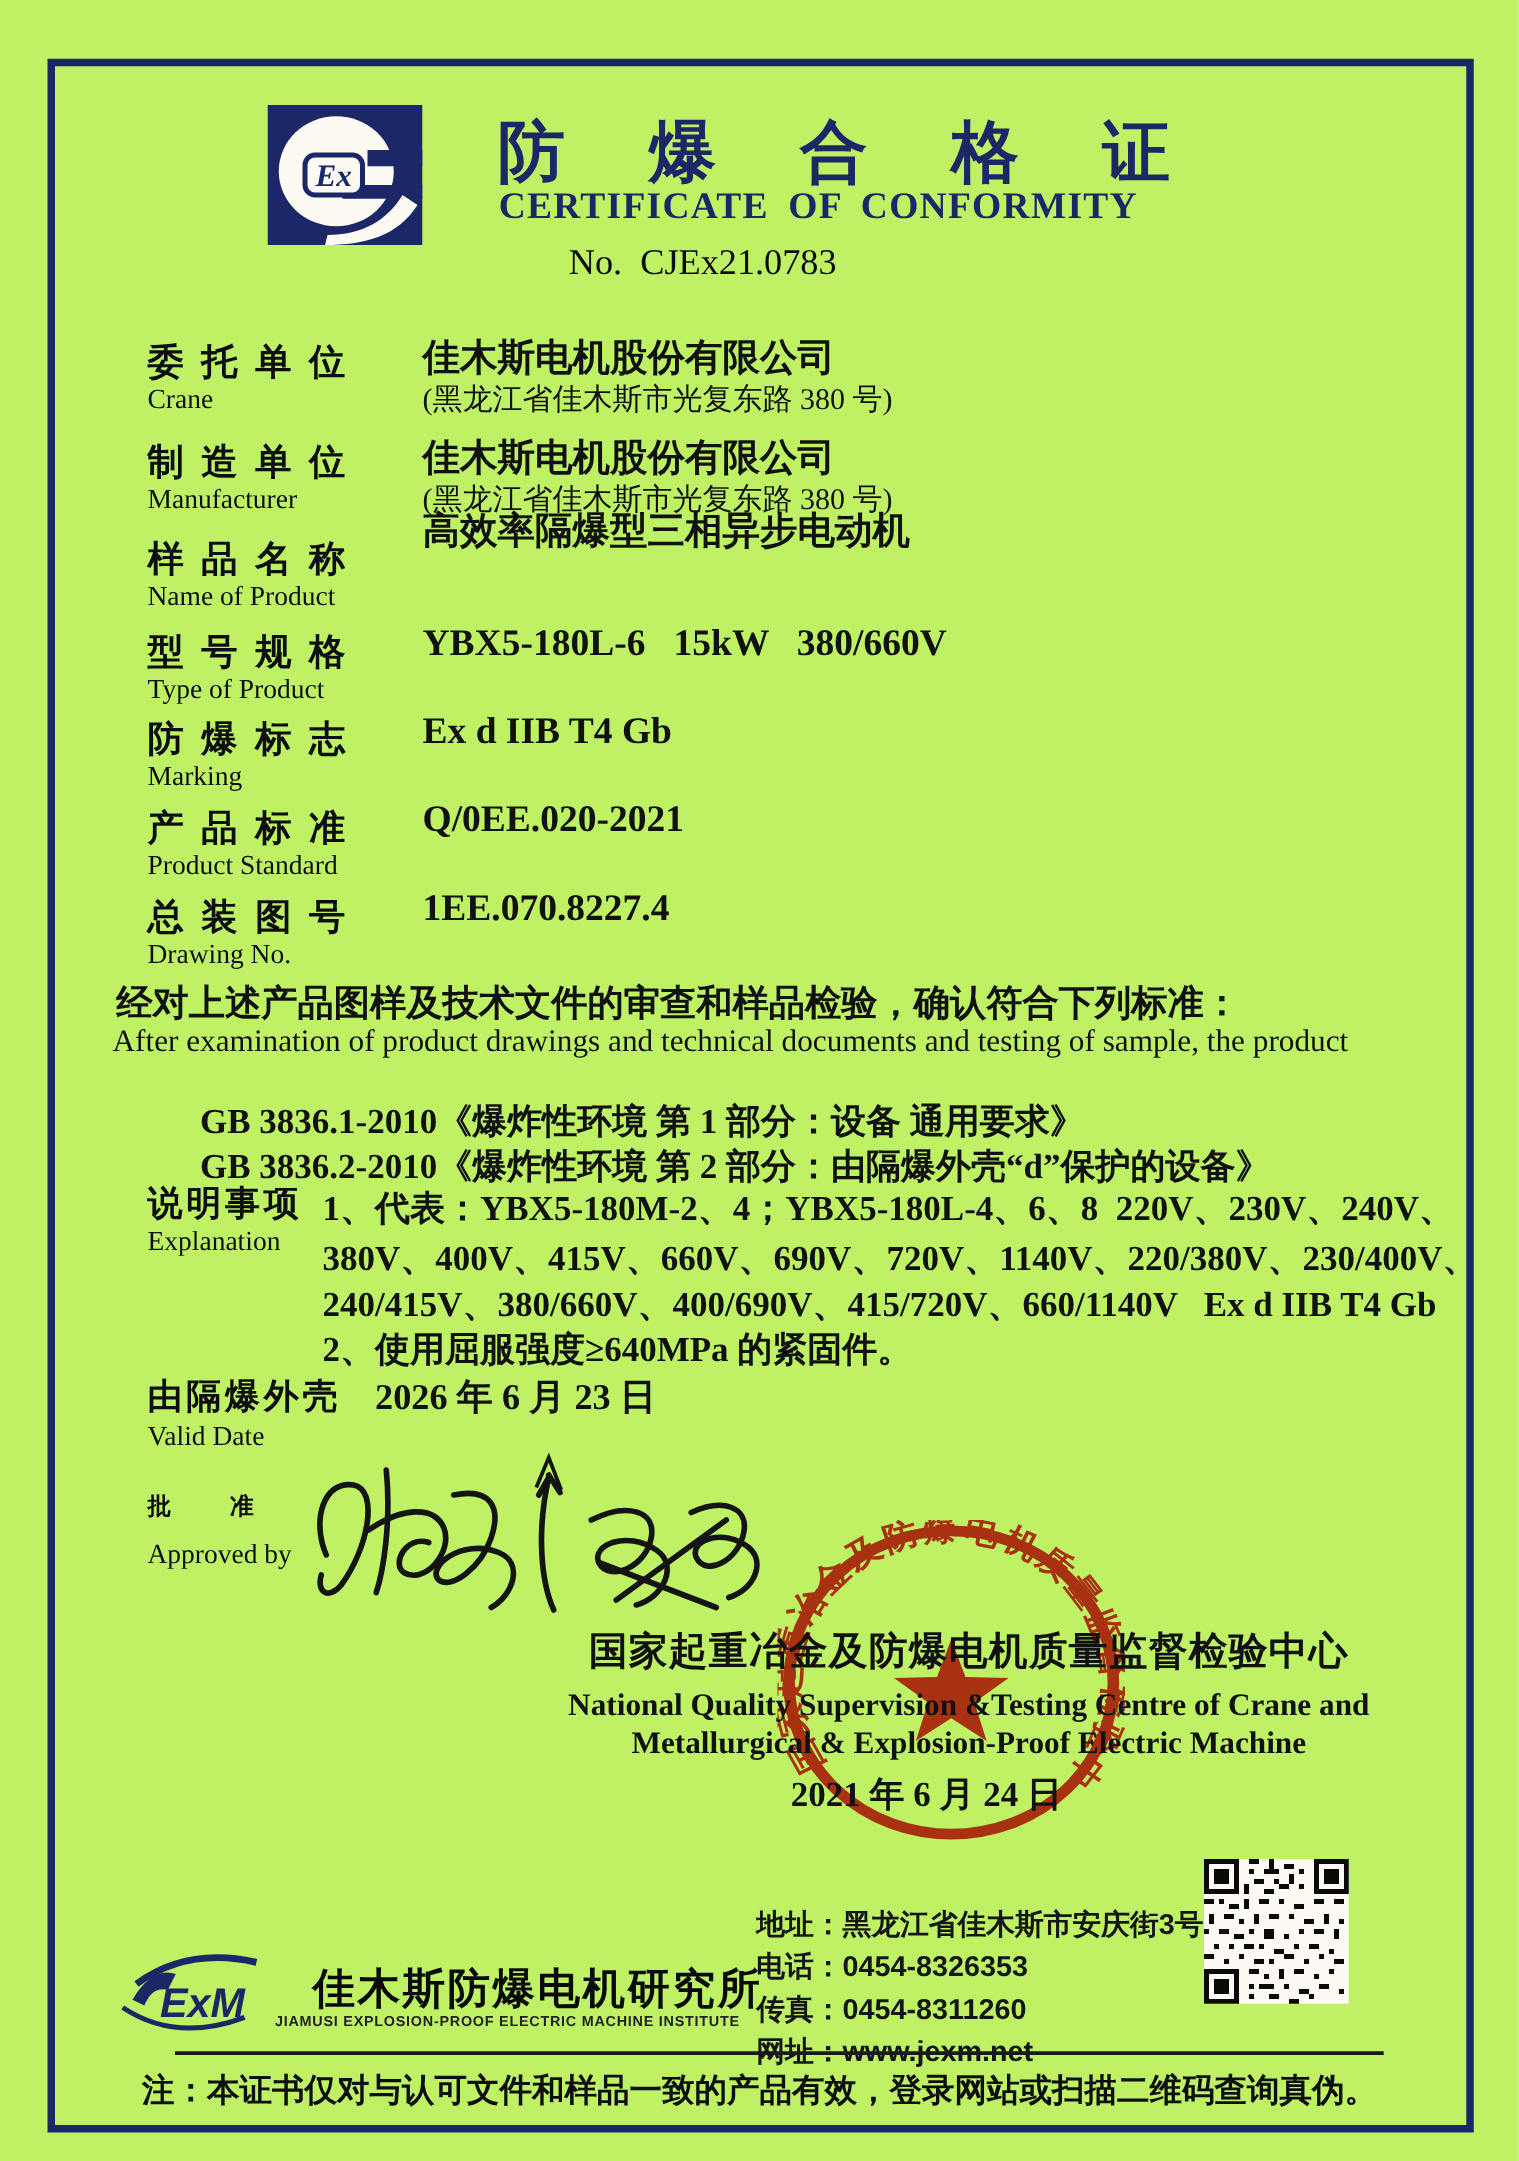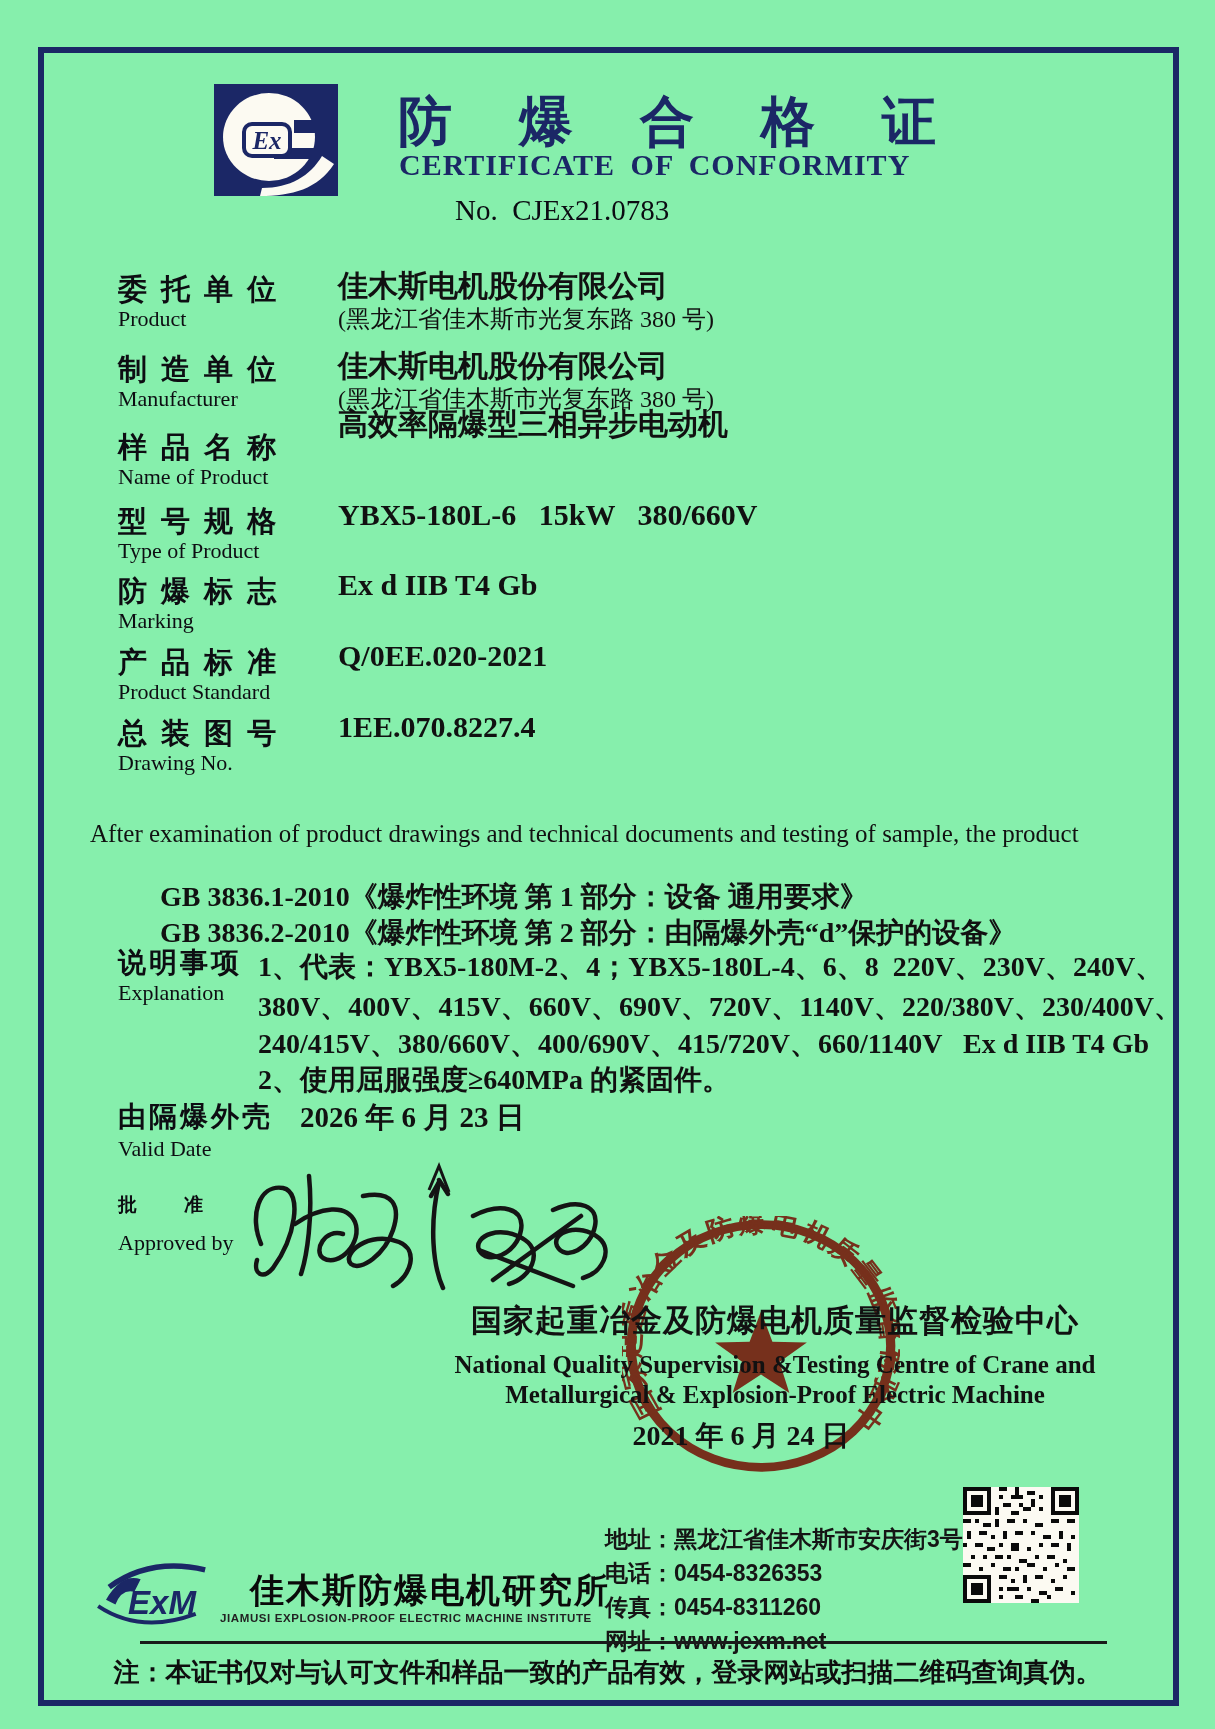--- a/index.html
+++ b/index.html
@@ -1,16 +1,16 @@
 <!DOCTYPE html>
 <html><head>
 <meta charset="utf-8">
 <style>
   html,body{margin:0;padding:0;background:#e9e7e0;}
-  .page{position:relative;width:1215px;height:1729px;margin:0 auto;background:#86efac;overflow:hidden;
+  .page{position:relative;width:1215px;height:1729px;margin:0 auto;background:#bef264;overflow:hidden;
         font-family:"Liberation Sans","DejaVu Sans",sans-serif;color:#111;}
   .frame{position:absolute;left:38px;top:47px;right:36px;bottom:23px;border:6px solid #1b2766;}
   .abs{position:absolute;}
   .title-zh{font-size:54px;font-weight:bold;letter-spacing:26px;color:#1b2766;white-space:nowrap;}
   .title-en{font-size:30px;font-weight:bold;letter-spacing:1px;word-spacing:7px;color:#1b2766;
             font-family:"Liberation Serif","DejaVu Serif",serif;white-space:nowrap;}
   .certno{font-size:29px;font-family:"Liberation Serif","DejaVu Serif",serif;color:#0b0b12;white-space:pre;}
   .lbl-zh{font-size:29px;font-weight:bold;letter-spacing:3px;color:#0d0d12;white-space:pre;}
   .lbl-en{font-size:22px;font-family:"Liberation Serif","DejaVu Serif",serif;color:#0d0d12;white-space:nowrap;}
   .val{font-size:30px;font-weight:bold;font-family:"Liberation Serif","DejaVu Serif",serif;white-space:pre-wrap;}
@@ -48,21 +48,21 @@
     <text x="53" y="65" text-anchor="middle" font-size="25" font-weight="bold" font-style="italic" fill="#1b2766" font-family="Liberation Serif,serif">Ex</text>
     <path d="M48,104 C76,104 96,92 108,72 L120,80 C104,105 78,112 46,112 Z" fill="#fcfaf2"></path>
   </svg>
 
   <div class="abs title-zh" style="left:398px;top:86px;">防 爆 合 格 证</div>
   <div class="abs title-en" style="left:399px;top:148px;">CERTIFICATE OF CONFORMITY</div>
   <div class="abs certno" style="left:455px;top:194px;"><span>No.</span><span>&nbsp;&nbsp;</span><span>CJEx21.0783</span></div>
 
   <div>
     <div class="abs lbl-zh" style="left:118px;top:270px;">委 托 单 位</div>
-    <div class="abs lbl-en" style="left:118px;top:306px;">Product</div>
+    <div class="abs lbl-en" style="left:118px;top:306px;">Crane</div>
     <div class="abs val" style="left:338px;top:266px;">佳木斯电机股份有限公司</div>
     <div class="abs val-note" style="left:338px;top:303px;">(黑龙江省佳木斯市光复东路 380 号)</div>
   </div>
   <div>
     <div class="abs lbl-zh" style="left:118px;top:350px;">制 造 单 位</div>
     <div class="abs lbl-en" style="left:118px;top:386px;">Manufacturer</div>
     <div class="abs val" style="left:338px;top:346px;">佳木斯电机股份有限公司</div>
     <div class="abs val-note" style="left:338px;top:383px;">(黑龙江省佳木斯市光复东路 380 号)</div>
   </div>
   <div>
@@ -84,20 +84,21 @@
     <div class="abs lbl-zh" style="left:118px;top:643px;">产 品 标 准</div>
     <div class="abs lbl-en" style="left:118px;top:679px;">Product Standard</div>
     <div class="abs val" style="left:338px;top:639px;">Q/0EE.020-2021</div>
   </div>
   <div>
     <div class="abs lbl-zh" style="left:118px;top:714px;">总 装 图 号</div>
     <div class="abs lbl-en" style="left:118px;top:750px;">Drawing No.</div>
     <div class="abs val" style="left:338px;top:710px;">1EE.070.8227.4</div>
   </div>
 
+  <div class="abs stmt-zh" style="left:93px;top:783px;">经对上述产品图样及技术文件的审查和样品检验，确认符合下列标准：</div>
   <div class="abs stmt-en" style="left:90px;top:820px;">After examination of product drawings and technical documents and testing of sample, the product</div>
 
   <div class="abs std" style="left:160px;top:878px;">GB 3836.1-2010《爆炸性环境  第 1 部分：设备  通用要求》</div>
   <div class="abs std" style="left:160px;top:914px;">GB 3836.2-2010《爆炸性环境  第 2 部分：由隔爆外壳“d”保护的设备》</div>
 
   <div class="abs lbl-zh" style="left:118px;top:944px;font-size:28px;">说明事项</div>
   <div class="abs lbl-en" style="left:118px;top:980px;">Explanation</div>
   <div class="abs exp-line" style="left:258px;top:948px;">1、代表：YBX5-180M-2、4；YBX5-180L-4、6、8  220V、230V、240V、</div>
   <div class="abs exp-line" style="left:258px;top:988px;">380V、400V、415V、660V、690V、720V、1140V、220/380V、230/400V、</div>
   <div class="abs exp-line" style="left:258px;top:1025px;">240/415V、380/660V、400/690V、415/720V、660/1140V   Ex d IIB T4 Gb</div>

